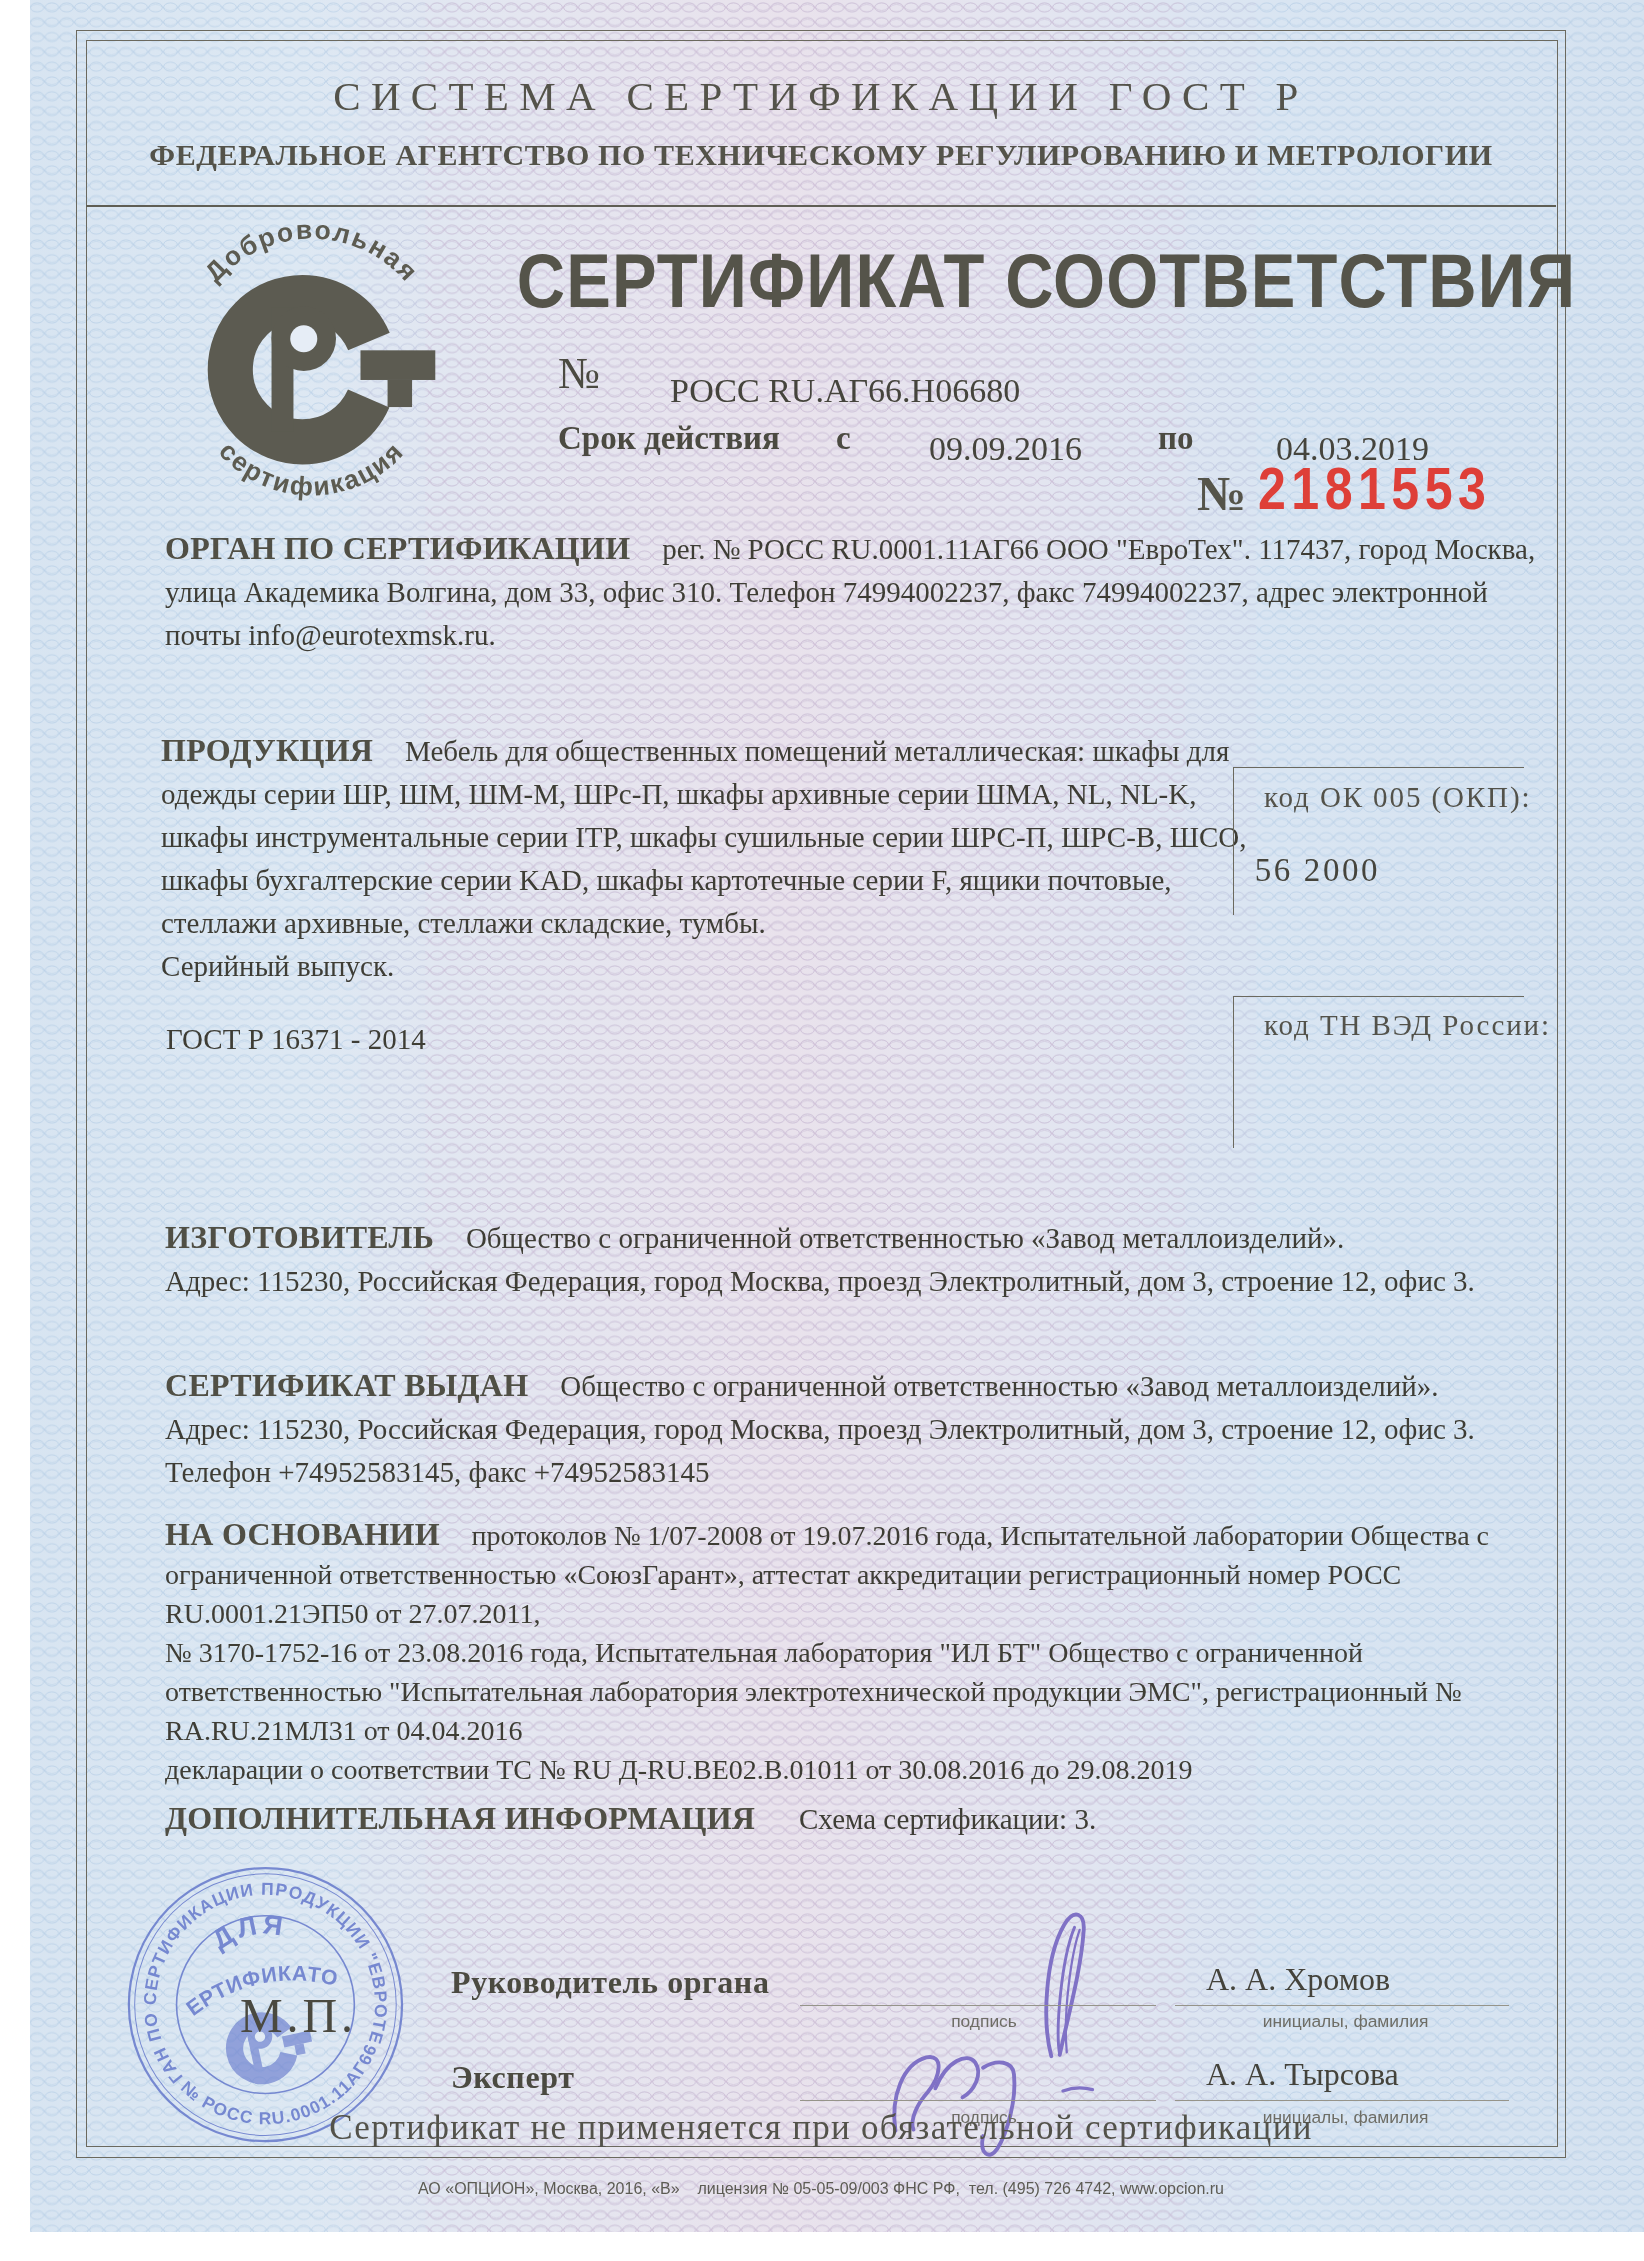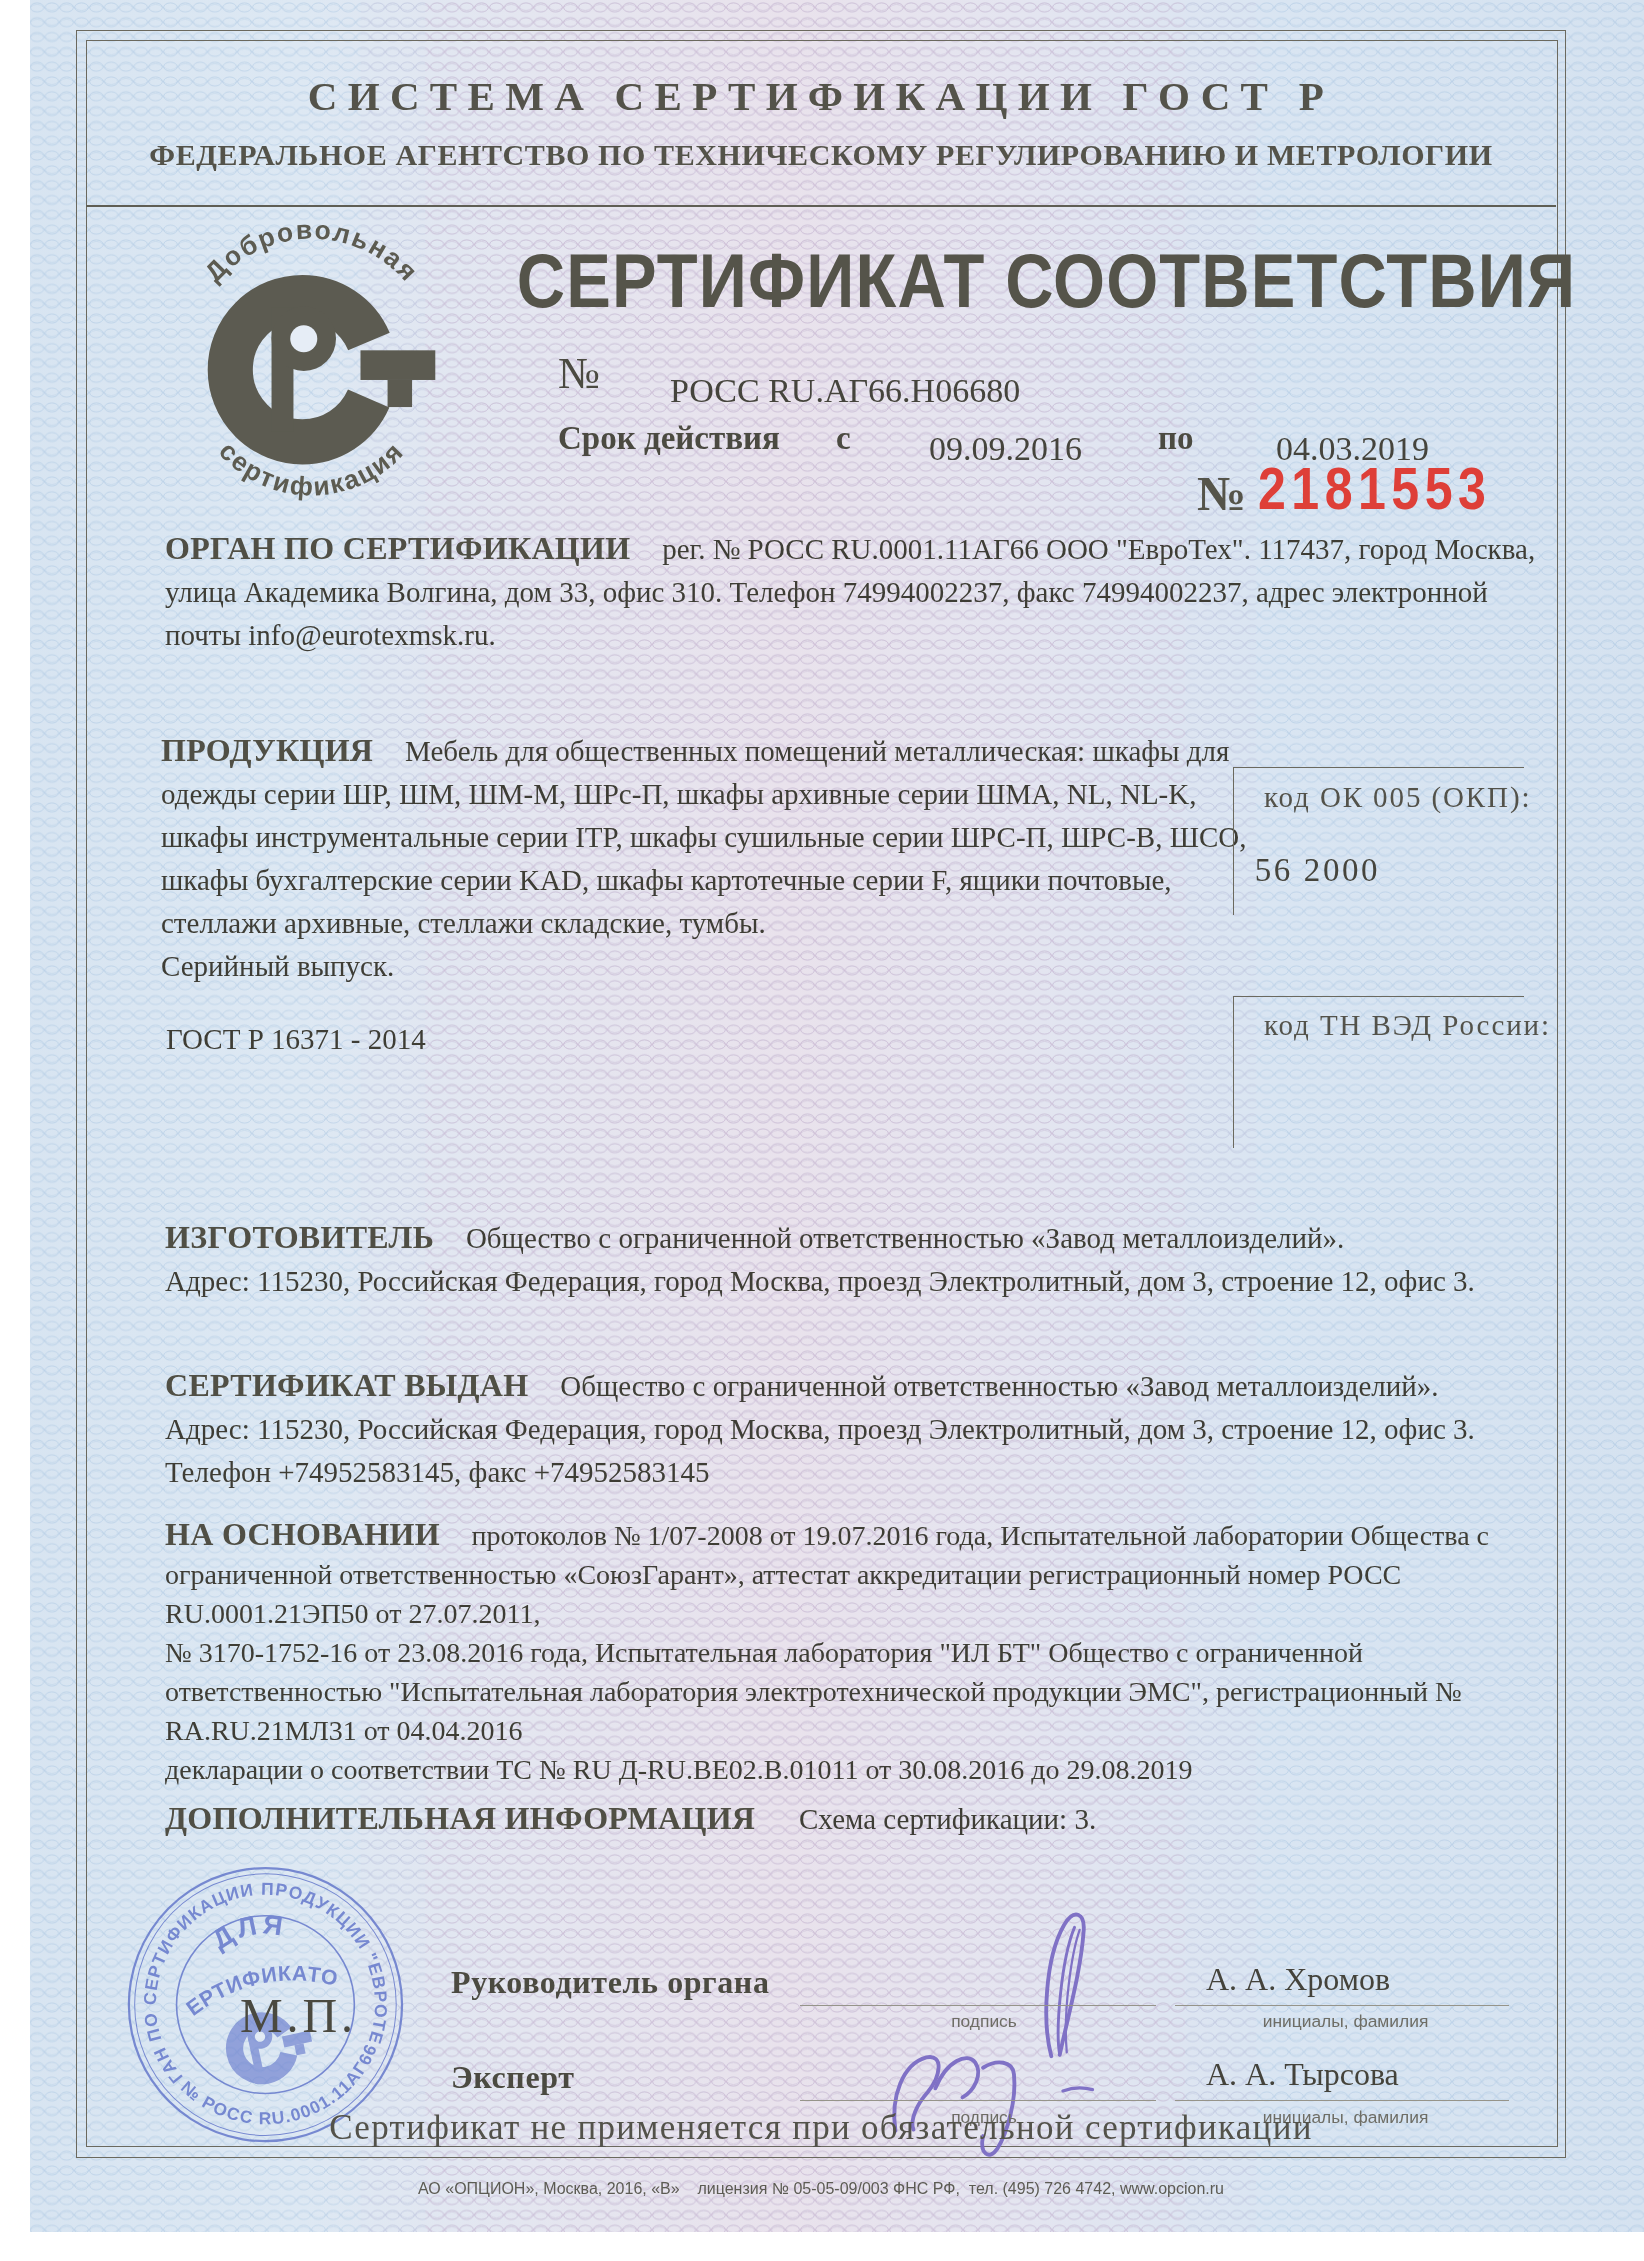--- a/index.html
+++ b/index.html
@@ -5,21 +5,21 @@
   html,body{margin:0;padding:0;background:#f2f2f0;}
   .page{position:relative;width:1644px;height:2261px;overflow:hidden;
         background:linear-gradient(90deg,#d7e4f1 0%,#dde8f3 18%,#e4e6f0 32%,#e9e2ec 48%,#e4e5f0 62%,#d9e5f2 78%,#d5e2f0 100%);
         font-family:"Liberation Serif","DejaVu Serif",serif;color:#3e3d35;}
   .abs{position:absolute;}
   .ser{font-family:"Liberation Serif","DejaVu Serif",serif;}
   .san{font-family:"Liberation Sans","DejaVu Sans",sans-serif;}
   .frame{border:1.9px solid #6b695e;}
   .frame2{border:1.3px solid #6b695e;}
   .hline{background:#5f5e54;}
-  .h1{font-weight:bold;font-size:41px;letter-spacing:10.3px;color:#54534a;text-align:center;}
+  .h1{font-weight:normal;font-size:41px;letter-spacing:10.3px;color:#54534a;text-align:center;}
   .h2{font-weight:bold;font-size:30px;letter-spacing:0.6px;color:#54534a;text-align:center;}
   .doc-title{font-weight:bold;font-size:76px;color:#55544a;text-align:center;
              transform:scaleX(.88);transform-origin:center;letter-spacing:1.3px;white-space:nowrap;}
   .num-label{font-size:44px;color:#4b4a41;}
   .val{font-size:34px;color:#45443c;}
   .bold-lbl{font-weight:bold;font-size:33px;color:#4b4a41;}
   .serial-no{font-weight:bold;font-size:49px;color:#55544a;}
   .serial-digits{font-weight:bold;font-size:59px;letter-spacing:6.4px;color:#de3f38;
                  transform:scaleX(.85);transform-origin:left;white-space:nowrap;}
   .sec{font-size:29px;line-height:43px;color:#3e3d35;text-align:left;}

